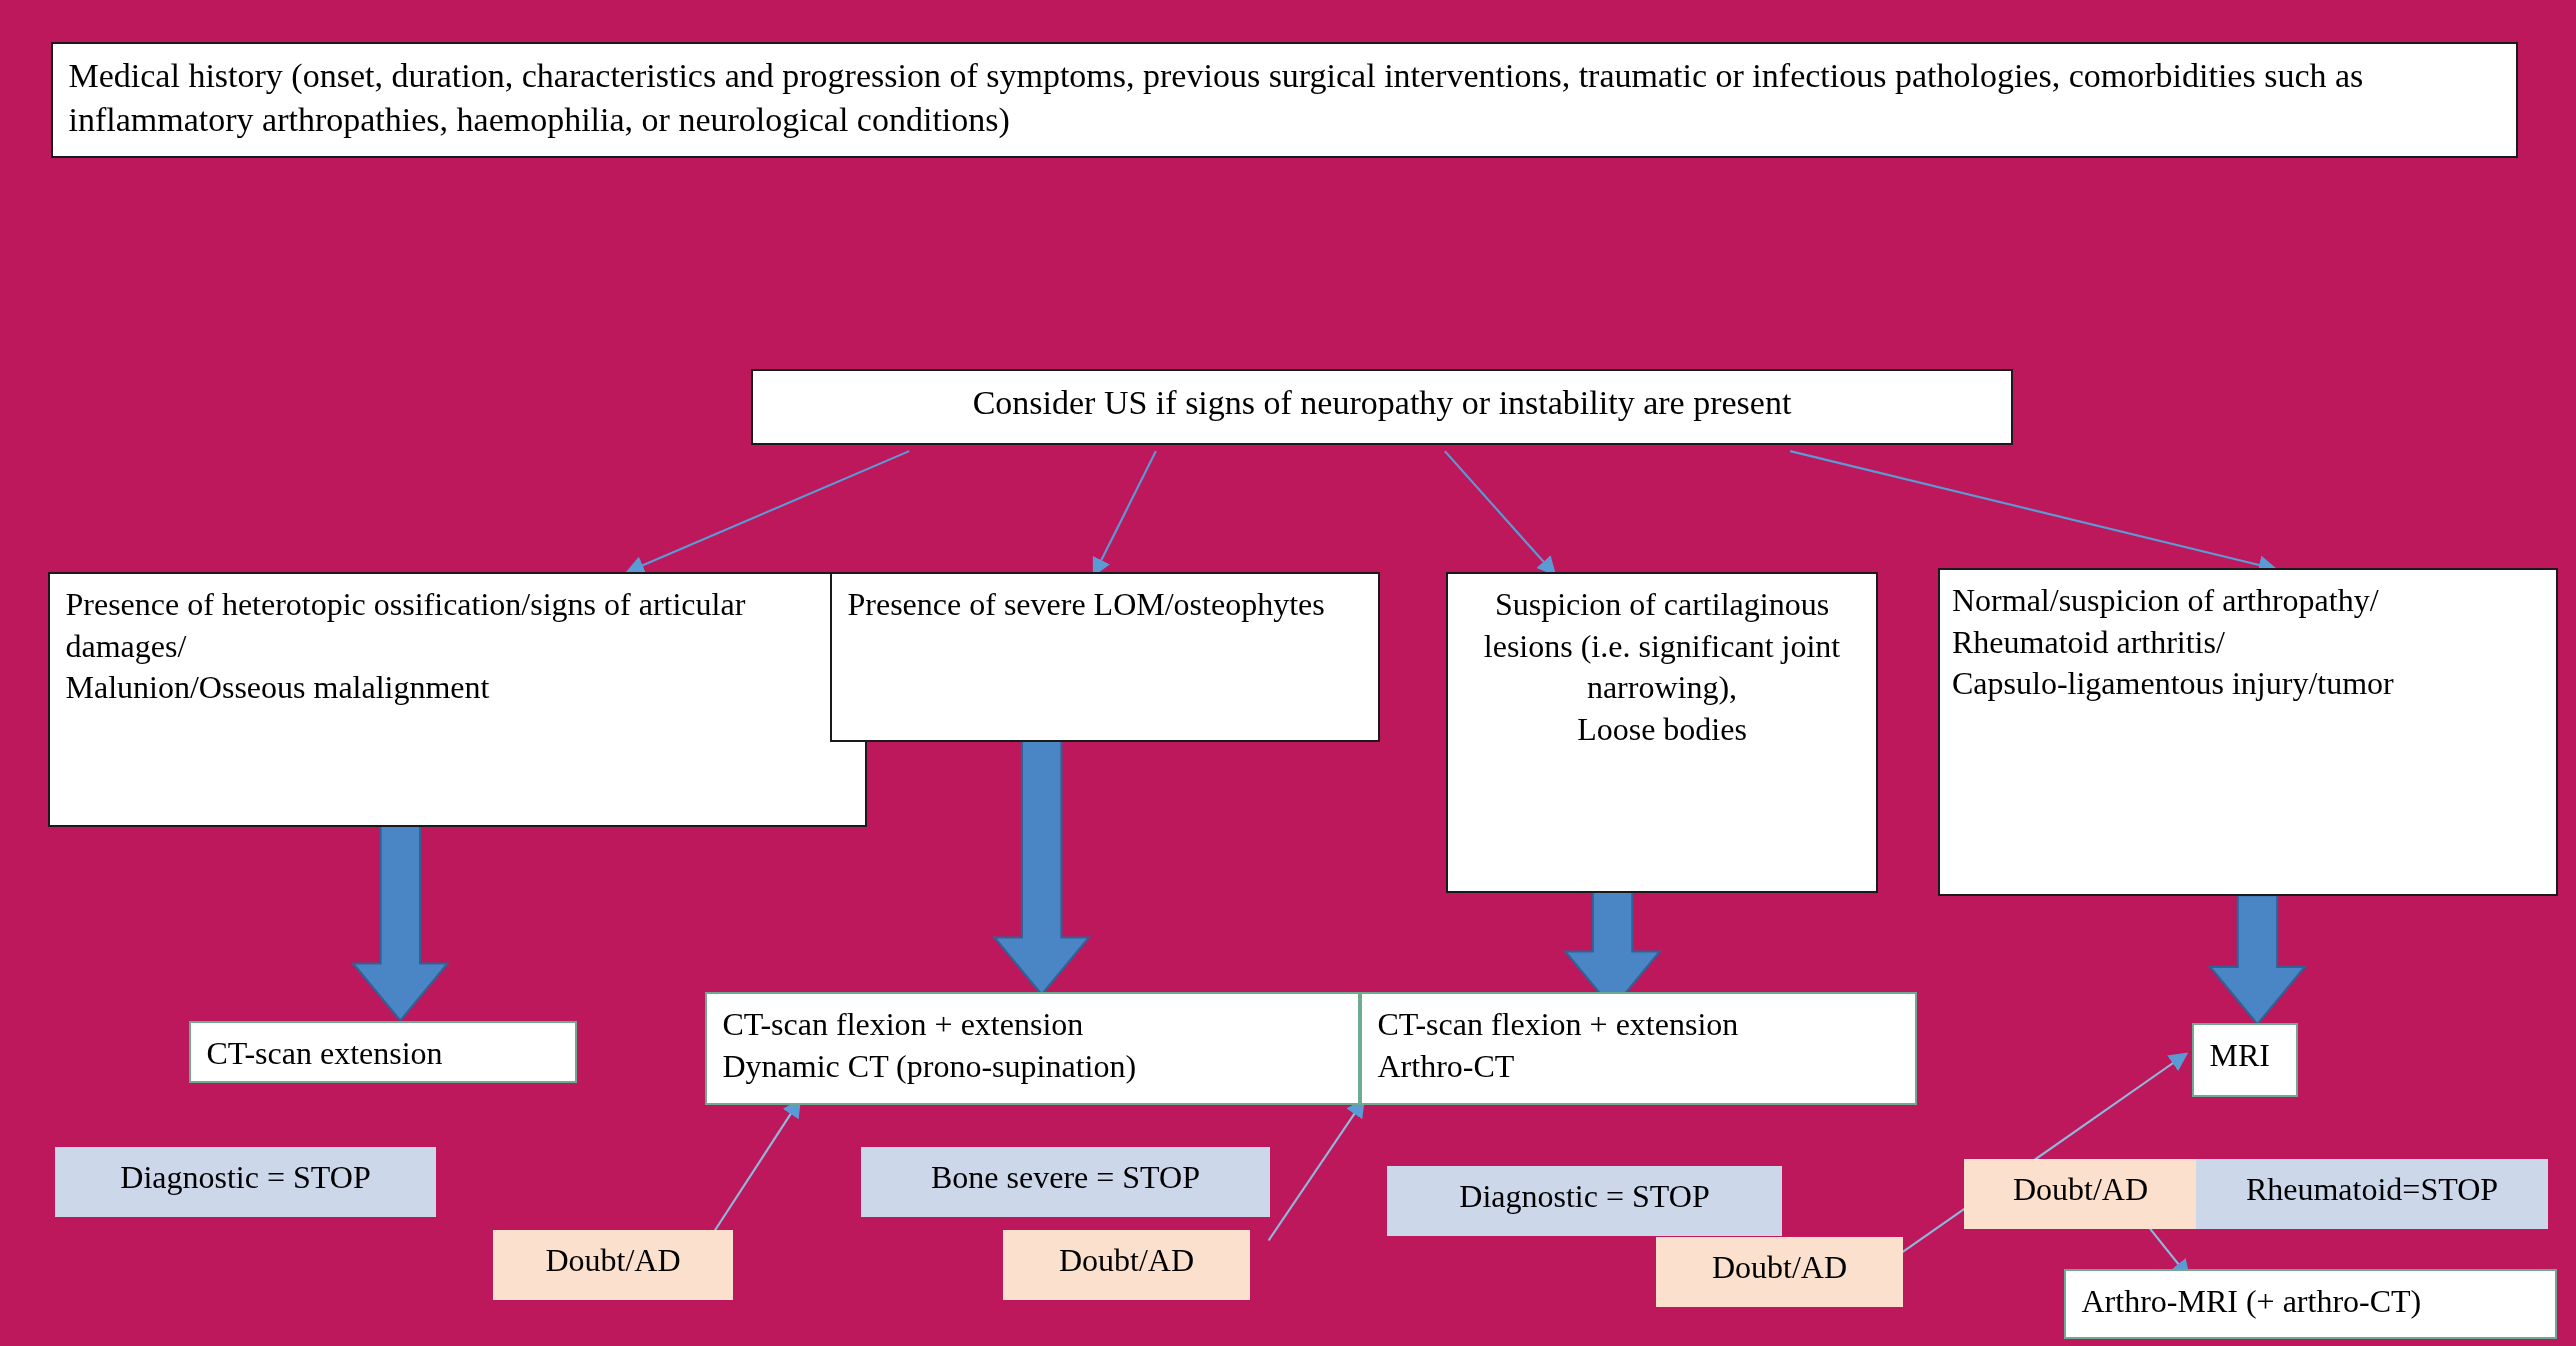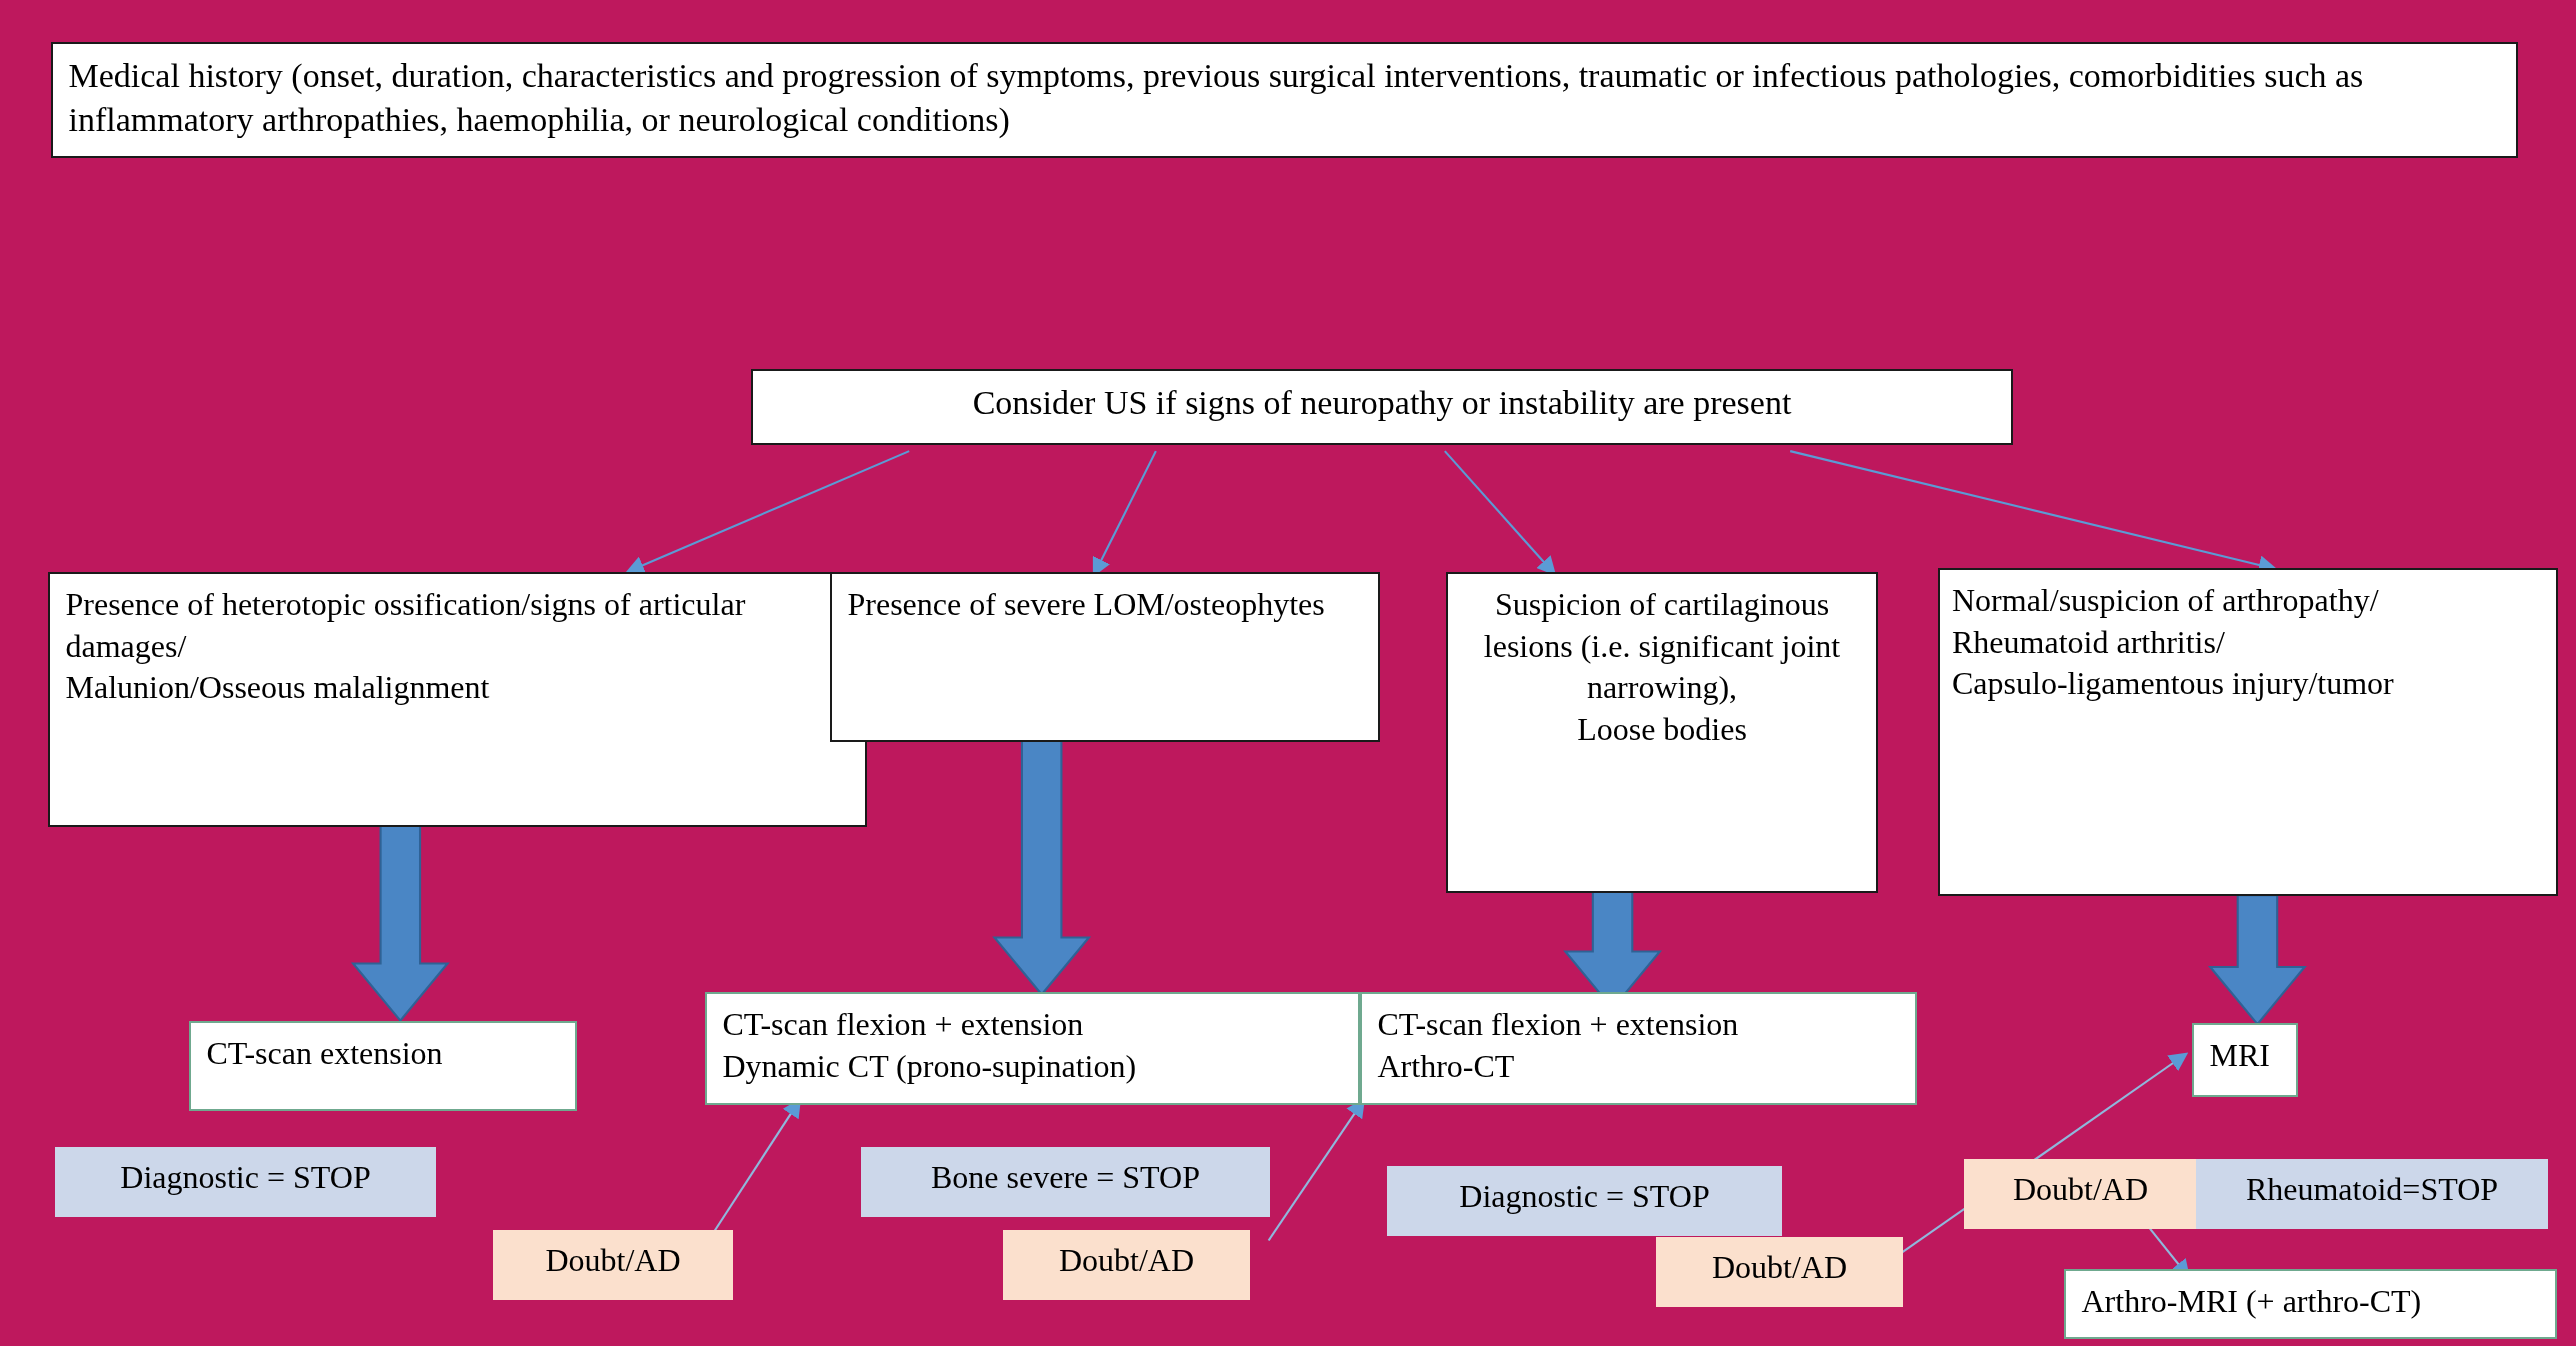--- a/index.html
+++ b/index.html
@@ -101,21 +101,21 @@
 
   <div class="box b-black pad t36" style="left:830px; top:572px; width:550px; height:170px;">Presence of severe LOM/osteophytes</div>
 
   <div class="box b-black pad t36" style="left:1446px; top:572px; width:432px; height:321px;text-align:center;">Suspicion of cartilaginous lesions (i.e. significant joint narrowing),
 Loose bodies</div>
 
   <div class="box b-black pad t36" style="left:1938px; top:568px; width:620px; height:328px;padding-left:12px;">Normal/suspicion of arthropathy/
 Rheumatoid arthritis/
 Capsulo-ligamentous injury/tumor</div>
 
-  <div class="box b-green pad t36" style="left:189px; top:1021px; width:388px; height:90px;">CT-scan extension</div>
+  <div class="box b-green pad t36" style="left:189px; top:1021px; width:388px; height:62px;">CT-scan extension</div>
 
   <div class="box b-green pad t36" style="left:705px; top:992px; width:655px; height:113px;">CT-scan flexion + extension
 Dynamic CT (prono-supination)</div>
 
   <div class="box b-green pad t36" style="left:1360px; top:992px; width:557px; height:113px;">CT-scan flexion + extension
 Arthro-CT</div>
 
   <div class="box b-green pad t36" style="left:2192px; top:1023px; width:106px; height:74px;">MRI</div>
 
   <div class="box b-green pad t36" style="left:2064px; top:1269px; width:493px; height:70px;">Arthro-MRI (+ arthro-CT)</div>

